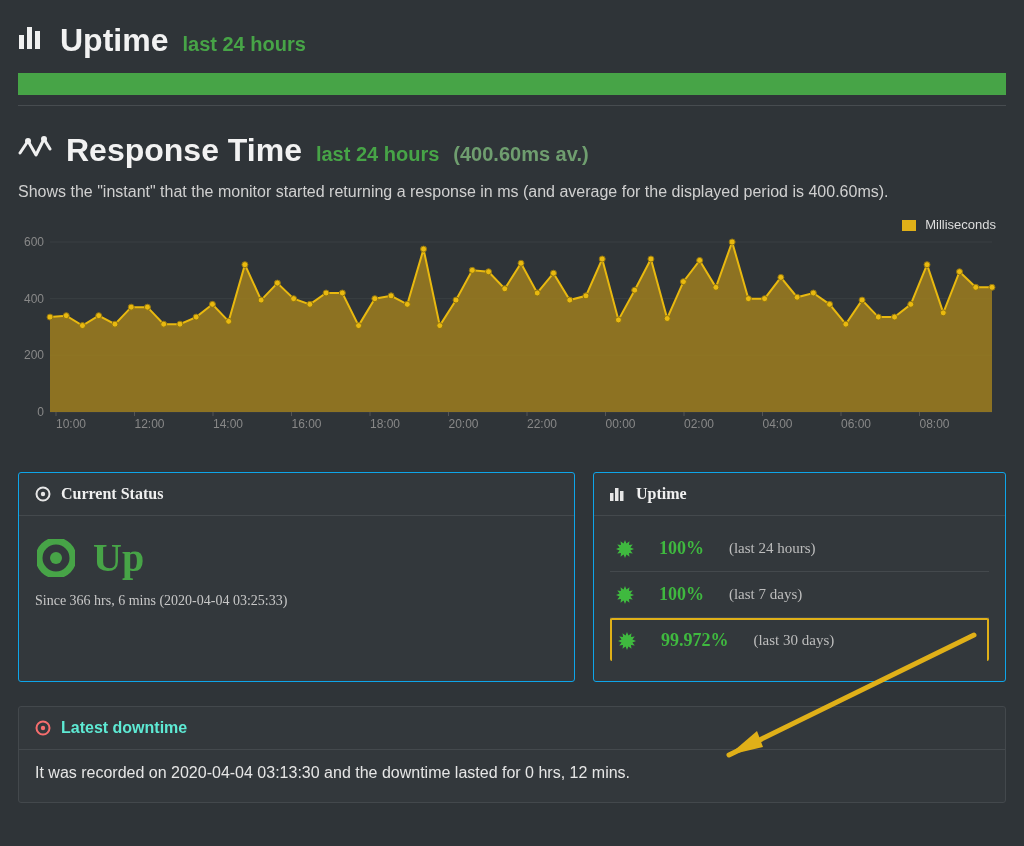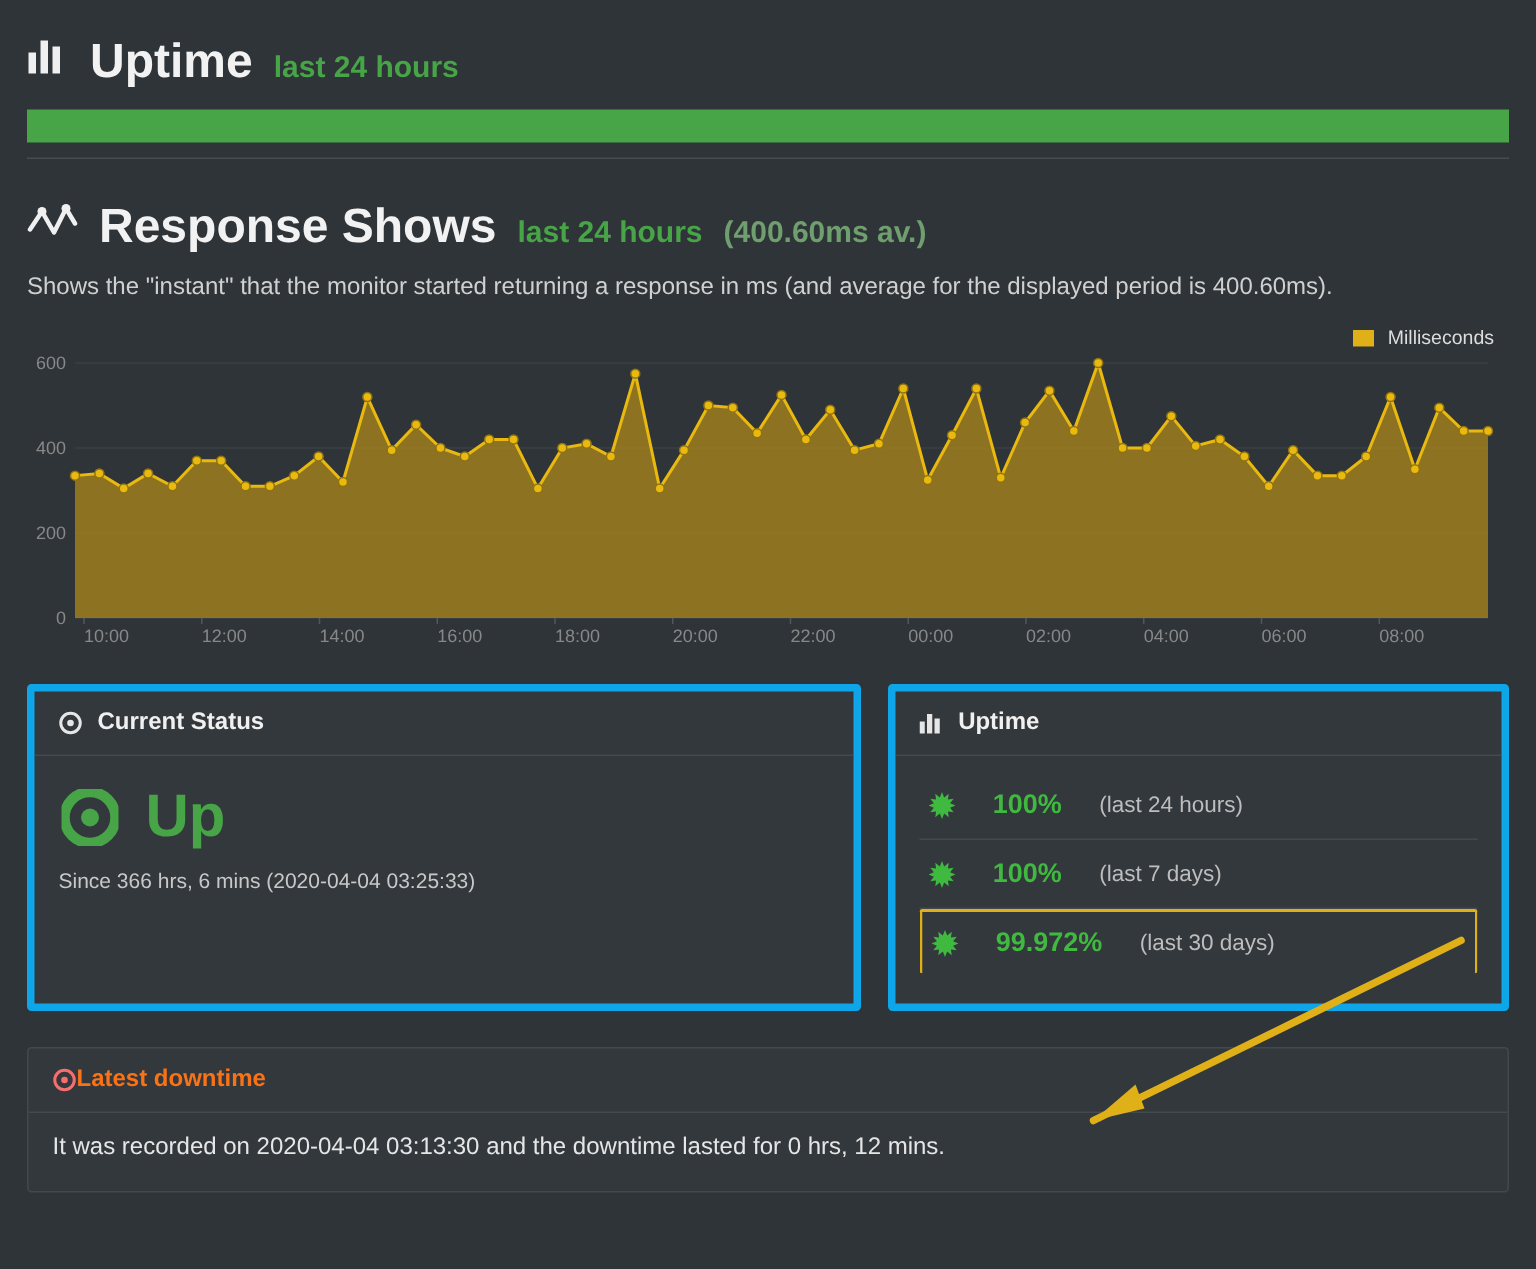--- a/index.html
+++ b/index.html
@@ -49,21 +49,21 @@
   }
   .desc {
     color: #d0d0d0;
     font-size: 16px;
     margin: 10px 0 16px 0;
   }
   
   .chart-wrap {
     position: relative;
     width: 978px;
-    margin-bottom: 20px;
+    margin-bottom: 36px;
   }
   .legend {
     text-align: right;
     font-size: 13px;
     color: #ddd;
     margin-bottom: 4px;
   }
   .legend .swatch {
     display: inline-block;
     width: 14px;
@@ -80,25 +80,26 @@
   .chart svg { width: 978px; height: 200px; display: block; }
   .gridline { stroke: #3a3f43; stroke-width: 1; }
   
   .cards {
     display: flex;
     gap: 18px;
     margin-top: 16px;
   }
   .card {
     background: #33383c;
-    border: 5px solid #0ea5e9;
+    border: 1px solid #0ea5e9;
     border-radius: 3px;
     flex: 1;
     padding: 0;
     overflow: hidden;
+    font-family: Liberation Serif, serif;
   }
   .card .card-head {
     padding: 12px 16px;
     border-bottom: 1px solid #44494d;
     font-weight: 700;
     font-size: 16px;
     color: #f0f0f0;
     display: flex;
     align-items: center;
     gap: 10px;
@@ -153,23 +154,24 @@
     background: #33383c;
     border: 1px solid #43484c;
     border-radius: 3px;
     padding: 0;
   }
   .panel-full .card-head {
     padding: 12px 16px;
     border-bottom: 1px solid #44494d;
     font-weight: 700;
     font-size: 16px;
-    color: #f97316;
+    color: #5eead4;
     display: flex;
     align-items: center;
+    gap: 10px;
   }
   .panel-full .card-body {
     padding: 14px 16px 20px 16px;
     color: #e6e6e6;
     font-size: 16px;
   }
   .arrow-annot {
     position: absolute;
     pointer-events: none;
   }
@@ -195,21 +197,21 @@
   <div class="hr-line"></div>
 
   <h1 class="section-title">
     <span class="icon">
       <svg width="34" height="28" viewBox="0 0 34 28">
         <polyline points="2,20 10,8 18,22 26,6 32,16" fill="none" stroke="#f0f0f0" stroke-width="3" stroke-linejoin="round" stroke-linecap="round"></polyline>
         <circle cx="10" cy="8" r="3" fill="#f0f0f0"></circle>
         <circle cx="26" cy="6" r="3" fill="#f0f0f0"></circle>
       </svg>
     </span>
-    <span style="font-weight:800;">Response Shows</span>
+    <span style="font-weight:800;">Response Time</span>
     <span class="sub">last 24 hours</span>
     <span class="sub meta">(400.60ms av.)</span>
   </h1>
 
   <div class="desc">Shows the "instant" that the monitor started returning a response in ms (and average for the displayed period is 400.60ms).</div>
 
   <div class="chart-wrap">
     <div class="legend">
       <span class="swatch"></span>
       <span>Milliseconds</span>

